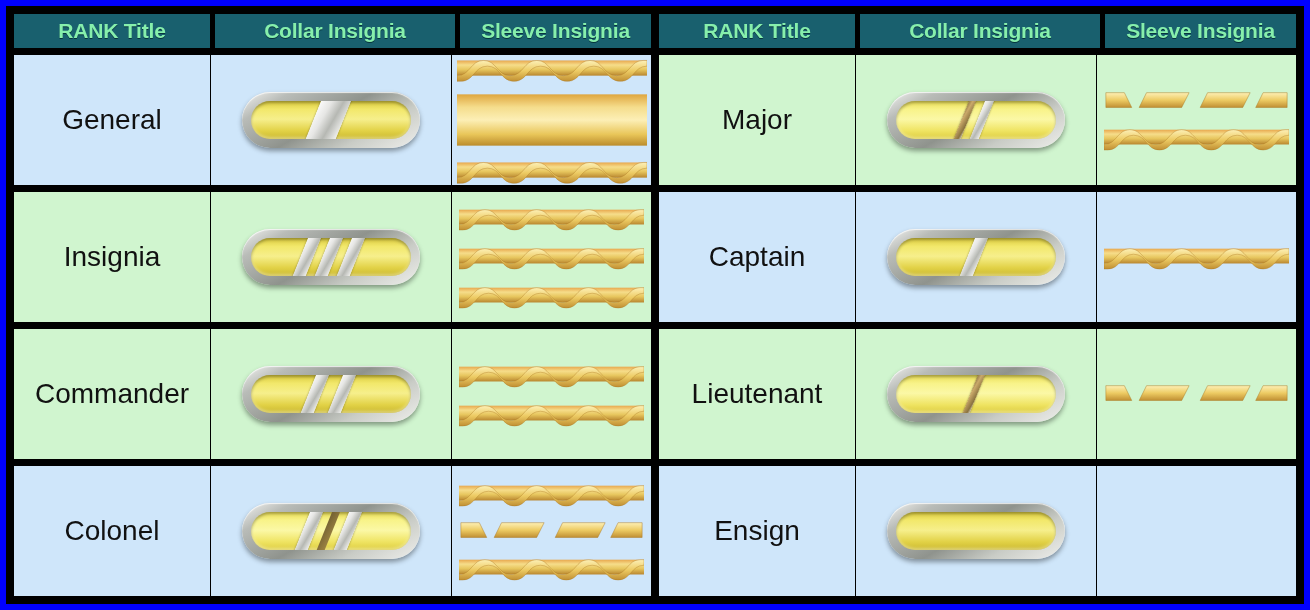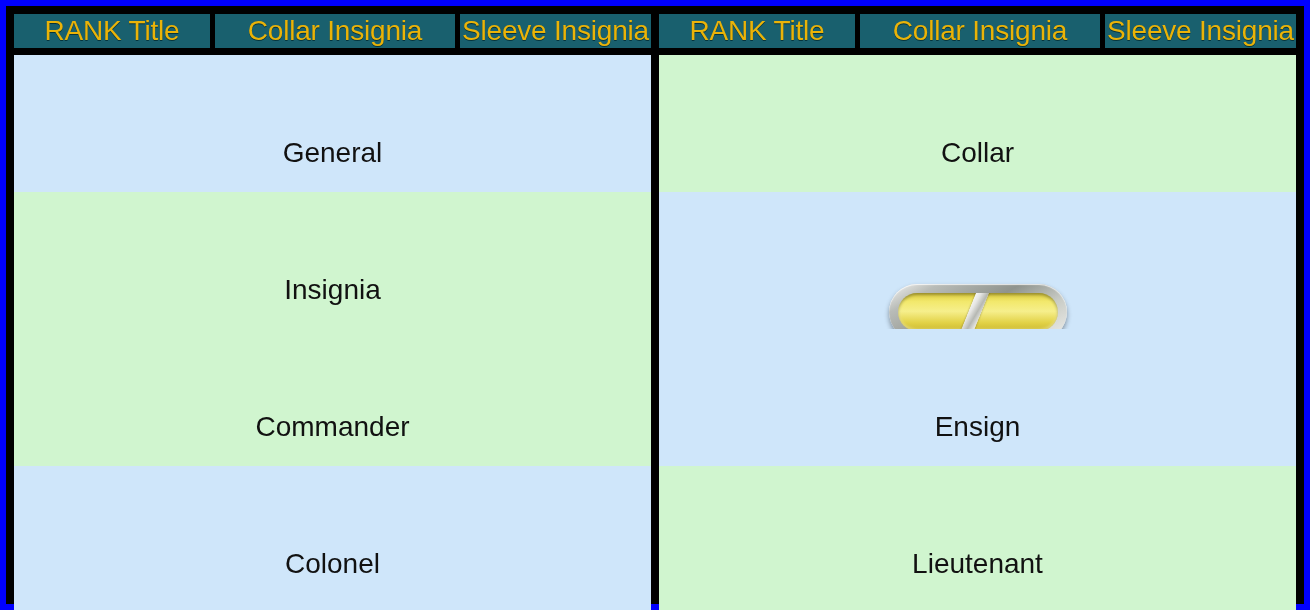--- a/index.html
+++ b/index.html
@@ -48,38 +48,38 @@
   
   .hdr-row {
     display: flex;
     flex-direction: row;
     gap: 5px;
     height: 34px;
     flex: 0 0 34px;
   }
   .hdr-cell {
     background: #19606e;
-    color: #eab308;
-    font-weight: normal;
-    font-size: 28px;
+    color: #86efac;
+    font-weight: bold;
+    font-size: 21px;
     letter-spacing: -0.2px;
     display: flex;
     align-items: center;
     justify-content: center;
     box-sizing: border-box;
     text-shadow: 0 1px 0 #06343c;
   }
   .c-rank   { flex: 0 0 196px; }
   .c-collar { flex: 0 0 240px; }
   .c-sleeve { flex: 1 1 auto; }
 
   
   .row {
     display: flex;
-    flex-direction: column;
+    flex-direction: row;
     gap: 1px;
     flex: 1 1 0;
     min-height: 0;
   }
   .cell {
     box-sizing: border-box;
     display: flex;
     align-items: center;
     justify-content: center;
     overflow: hidden;
@@ -334,21 +334,21 @@
 
     <div class="half right">
       <div class="hdr-row">
         <div class="hdr-cell c-rank">RANK Title</div>
         <div class="hdr-cell c-collar">Collar Insignia</div>
         <div class="hdr-cell c-sleeve">Sleeve Insignia</div>
       </div>
 
       <div class="row">
         <div class="cell green c-rank">
-          <span class="rank-label">Collar</span>
+          <span class="rank-label">Major</span>
         </div>
         <div class="cell green c-collar">
           <div class="pin">
             <div class="pin-inner pale">
               <div class="stripes">
                 <div class="stripe dark"></div>
                 <div class="gap-s"></div>
                 <div class="stripe thin"></div>
               </div>
             </div>
@@ -364,49 +364,40 @@
             </svg>
             <svg class="braid" viewBox="0 0 200 30" height="30">
               <rect x="0" y="6" width="200" height="16" fill="url(#gA)"></rect>
               <path d="M0,22 C14,22 14,6 28,6 C42,6 42,22 56,22 C70,22 70,6 84,6 C98,6 98,22 112,22 C126,22 126,6 140,6 C154,6 154,22 168,22 C182,22 182,6 196,6 L200,6 L200,12 C186,12 186,28 172,28 C158,28 158,12 144,12 C130,12 130,28 116,28 C102,28 102,12 88,12 C74,12 74,28 60,28 C46,28 46,12 32,12 C18,12 18,28 4,28 L0,28 Z" fill="url(#gB)" stroke="#a9761f" stroke-width=".4"></path>
             </svg>
           </div>
         </div>
       </div>
 
       <div class="row">
+        <div class="cell blue c-rank">
+          <span class="rank-label">Captain</span>
+        </div>
         <div class="cell blue c-collar">
           <div class="pin">
             <div class="pin-inner">
               <div class="stripes">
                 <div class="stripe narrow"></div>
               </div>
             </div>
           </div>
         </div>
         <div class="cell blue c-sleeve">
           <div class="braid-stack">
             <svg class="braid" viewBox="0 0 200 30" height="30">
               <rect x="0" y="6" width="200" height="16" fill="url(#gA)"></rect>
               <path d="M0,22 C14,22 14,6 28,6 C42,6 42,22 56,22 C70,22 70,6 84,6 C98,6 98,22 112,22 C126,22 126,6 140,6 C154,6 154,22 168,22 C182,22 182,6 196,6 L200,6 L200,12 C186,12 186,28 172,28 C158,28 158,12 144,12 C130,12 130,28 116,28 C102,28 102,12 88,12 C74,12 74,28 60,28 C46,28 46,12 32,12 C18,12 18,28 4,28 L0,28 Z" fill="url(#gB)" stroke="#a9761f" stroke-width=".4"></path>
             </svg>
           </div>
         </div>
-      </div>
-
-      <div class="row">
-        <div class="cell blue c-rank">
-          <span class="rank-label">Ensign</span>
-        </div>
-        <div class="cell blue c-collar">
-          <div class="pin">
-            <div class="pin-inner"></div>
-          </div>
-        </div>
-        <div class="cell blue c-sleeve"></div>
       </div>
 
       <div class="row">
         <div class="cell green c-rank">
           <span class="rank-label">Lieutenant</span>
         </div>
         <div class="cell green c-collar">
           <div class="pin">
             <div class="pin-inner pale">
               <div class="stripes">
@@ -419,16 +410,28 @@
           <div class="braid-stack">
             <svg class="braid" viewBox="0 0 200 26" height="26">
               <path d="M2,4 L22,4 L30,20 L2,20 Z" fill="url(#gB)" stroke="#a9761f" stroke-width=".5"></path>
               <path d="M46,4 L92,4 L84,20 L38,20 Z" fill="url(#gB)" stroke="#a9761f" stroke-width=".5"></path>
               <path d="M112,4 L158,4 L150,20 L104,20 Z" fill="url(#gB)" stroke="#a9761f" stroke-width=".5"></path>
               <path d="M172,4 L198,4 L198,20 L164,20 Z" fill="url(#gB)" stroke="#a9761f" stroke-width=".5"></path>
             </svg>
           </div>
         </div>
       </div>
+
+      <div class="row">
+        <div class="cell blue c-rank">
+          <span class="rank-label">Ensign</span>
+        </div>
+        <div class="cell blue c-collar">
+          <div class="pin">
+            <div class="pin-inner"></div>
+          </div>
+        </div>
+        <div class="cell blue c-sleeve"></div>
+      </div>
     </div>
 
   </div>
 </div>
 
 </body></html>

